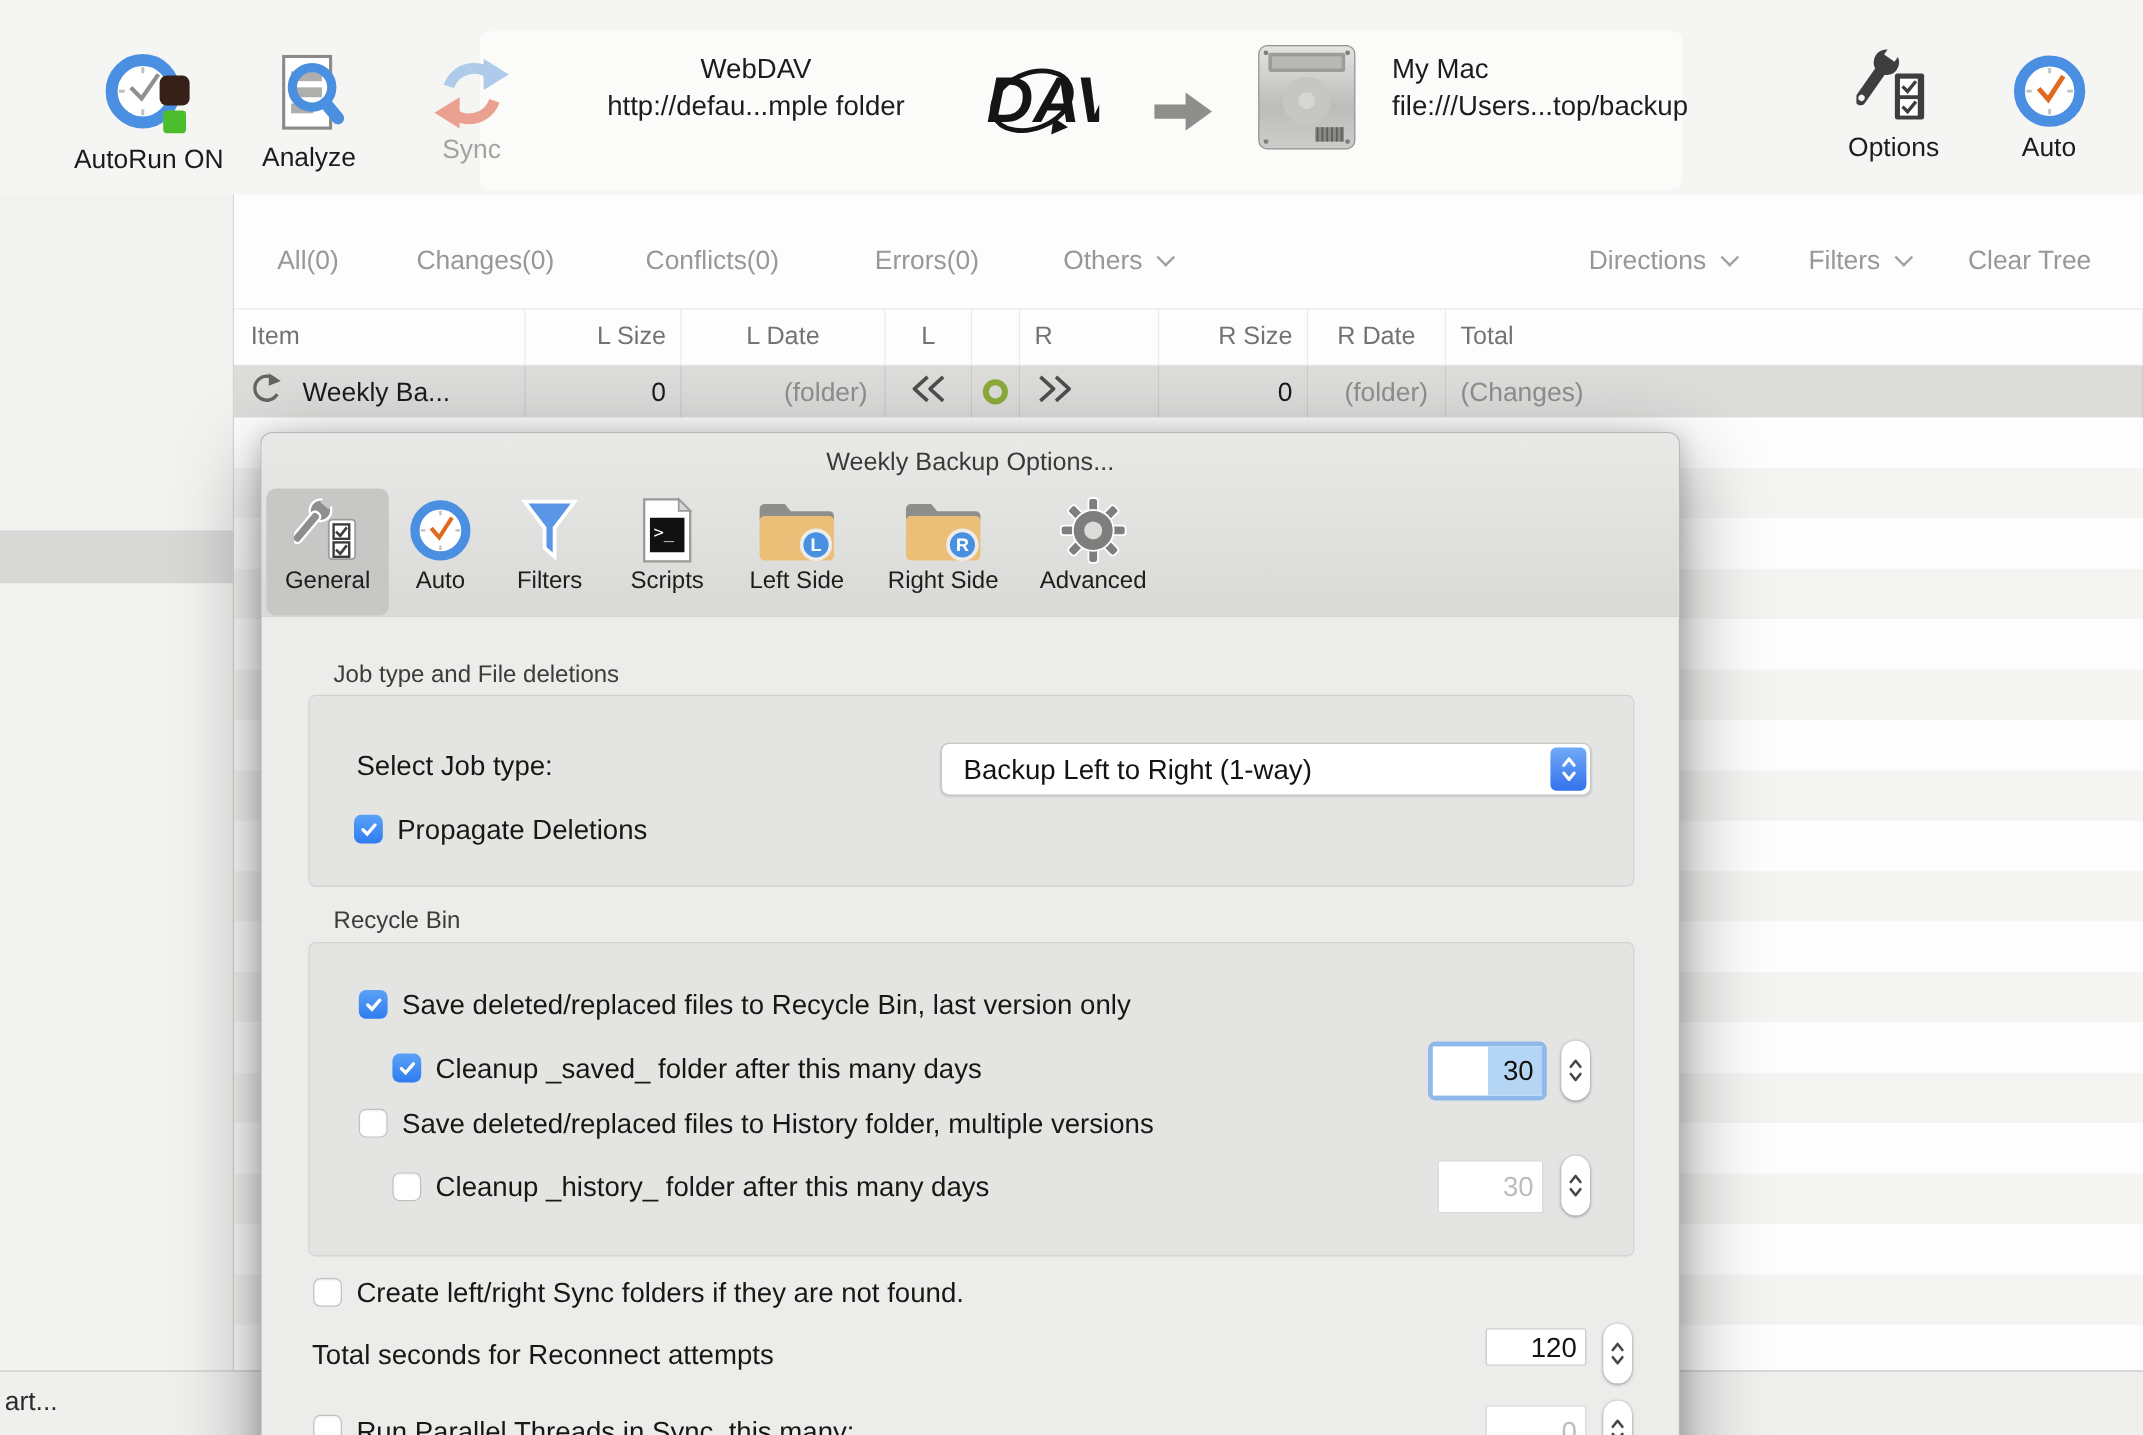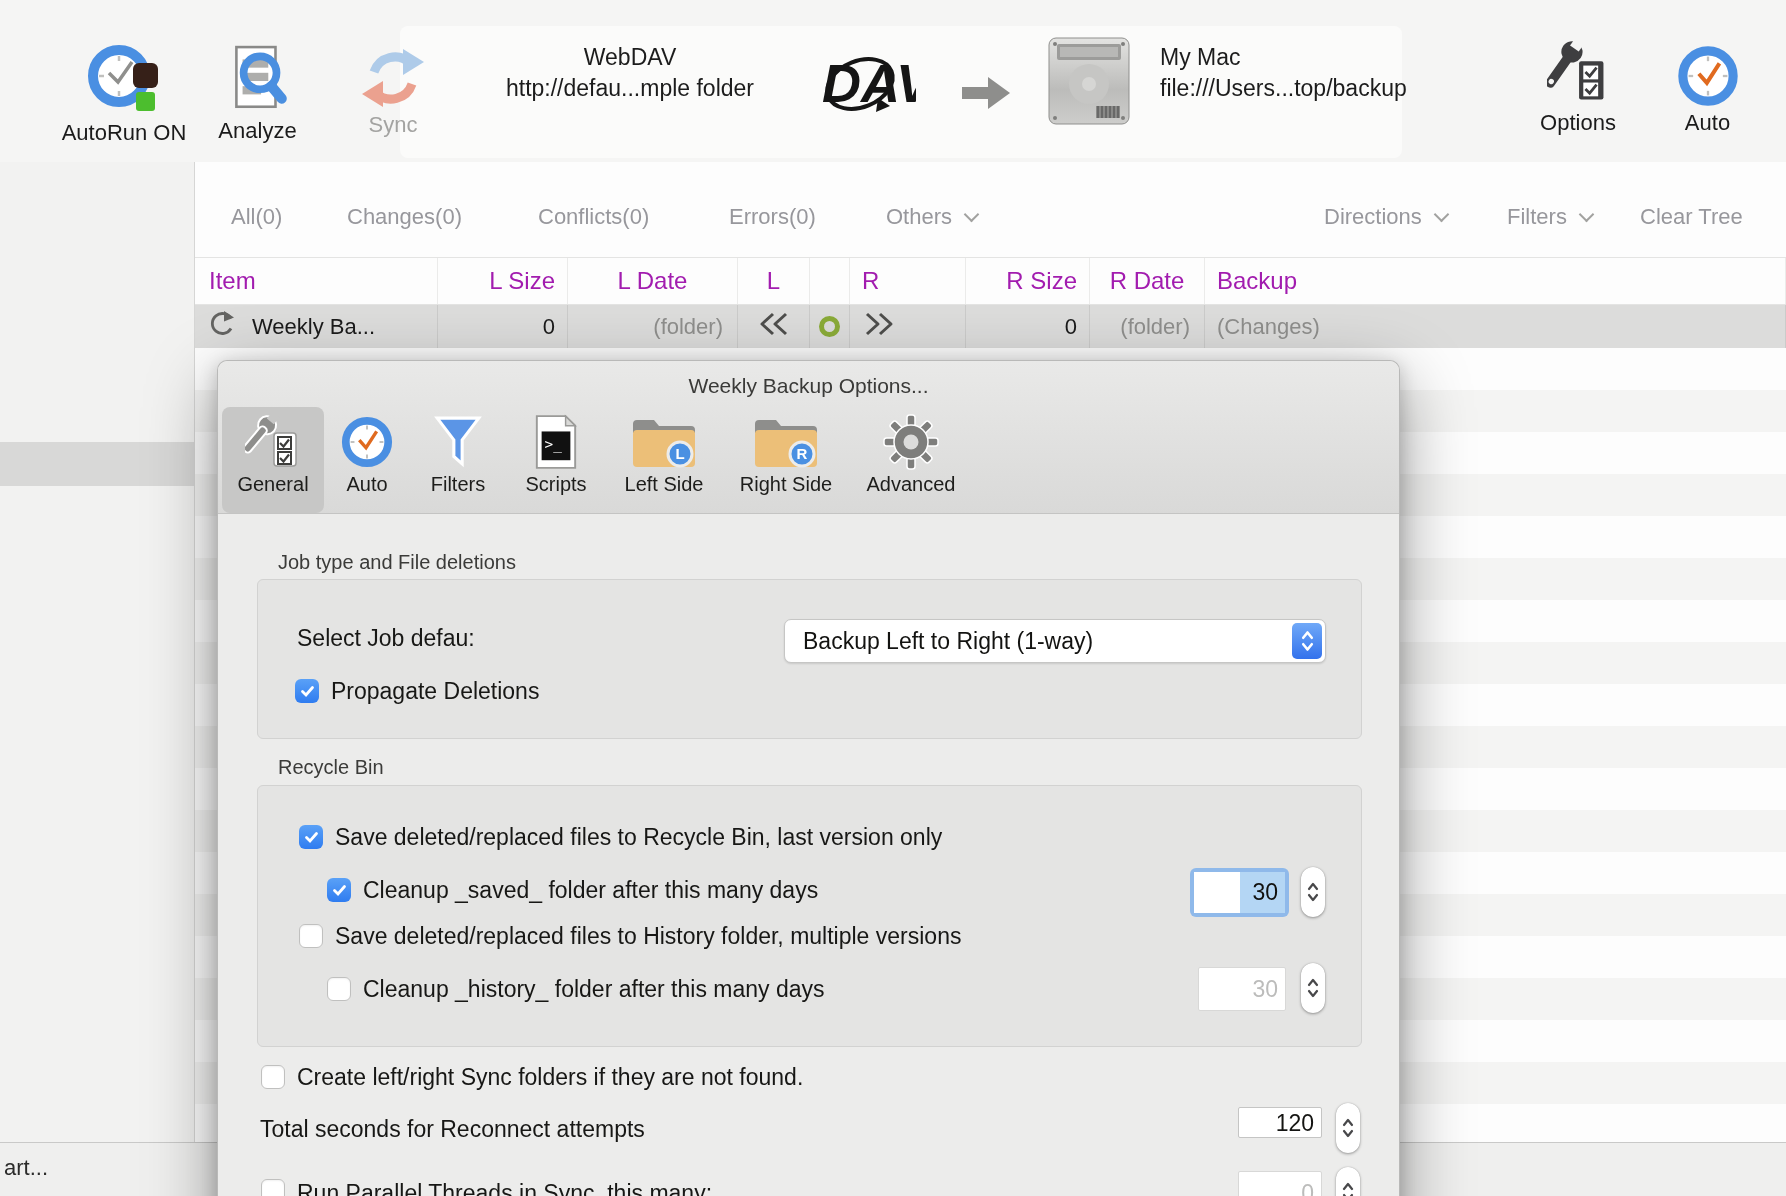--- a/index.html
+++ b/index.html
@@ -33,21 +33,21 @@
   
   #main{position:absolute;left:195px;top:162px;width:1591px;height:980px;background:#fdfdfd;}
   .ftab{position:absolute;top:42px;font-size:22px;color:#97979c;white-space:nowrap;}
   .chev{display:inline-block;width:9px;height:9px;border-right:2px solid #a2a2a0;border-bottom:2px solid #a2a2a0;
         transform:rotate(45deg);margin-left:14px;vertical-align:4px;}
   #ft-all{left:36px;} #ft-changes{left:152px;} #ft-conflicts{left:343px;} #ft-errors{left:534px;} #ft-others{left:691px;}
   #ft-directions{left:1129px;} #ft-filters{left:1312px;} #ft-cleartree{left:1445px;}
   #filter-divider{position:absolute;left:0;top:95px;width:1591px;height:1px;background:#e4e4e3;}
 
   #thead{position:absolute;left:0;top:96px;width:1591px;height:47px;background:#fdfdfd;border-bottom:1px solid #e4e4e3;
-         font-size:24px;color:#a21caf;box-sizing:border-box;}
+         font-size:21px;color:#737373;box-sizing:border-box;}
   #trow{position:absolute;left:0;top:143px;width:1591px;height:43px;background:#dcdcdb;font-size:22px;color:#1b1b1b;}
   .cell{position:absolute;top:0;height:100%;display:flex;align-items:center;box-sizing:border-box;}
   #thead .cell{border-right:1px solid #ebebea;}
   #trow  .cell{border-right:1px solid #cbcbca;}
   .c0{left:0;width:243px;padding-left:14px;}
   .c1{left:243px;width:130px;justify-content:flex-end;padding-right:12px;}
   .c2{left:373px;width:170px;justify-content:center;}
   .c3{left:543px;width:72px;justify-content:center;}
   .c4{left:615px;width:40px;justify-content:center;}
   .c5{left:655px;width:116px;padding-left:12px;}
@@ -264,21 +264,21 @@
       <div class="cell c5">
           <span>R</span>
         </div>
       <div class="cell c6">
           <span>R Size</span>
         </div>
       <div class="cell c7">
           <span>R Date</span>
         </div>
       <div class="cell c8">
-          <span>Backup</span>
+          <span>Total</span>
         </div>
     </div>
 
     <div id="trow">
       <div class="cell c0">
         <span>
           <svg width="27" height="27" viewBox="0 0 27 27">
             <path d="M22 8.5 A10 10 0 1 0 22 18.5" fill="none" stroke="#646462" stroke-width="2.8"></path>
             <polygon points="15,1 25,7.5 15,11.5" fill="#646462"></polygon>
           </svg>
@@ -446,21 +446,21 @@
             </svg>
           </span>
           <span class="dtab-label">Advanced</span>
         </div>
       </div>
     </div>
 
     <div class="group-label" style="left:60px;top:190px;">Job type and File deletions</div>
     <div class="groupbox" style="left:39px;top:218px;width:1105px;height:160px;"></div>
 
-    <div class="dlabel" style="left:79px;top:264px;">Select Job defau:</div>
+    <div class="dlabel" style="left:79px;top:264px;">Select Job type:</div>
     <div id="job-select">
       <span class="sel-text">Backup Left to Right (1-way)</span>
       <span class="sel-cap">
         <svg width="15" height="24" viewBox="0 0 14 22">
           <path d="M3 8 L7 3 L11 8 M3 14 L7 19 L11 14" stroke="#fff" stroke-width="2.4" fill="none" stroke-linecap="round" stroke-linejoin="round"></path>
         </svg>
       </span>
     </div>
 
     <div class="cb on" style="left:77px;top:318px;">

